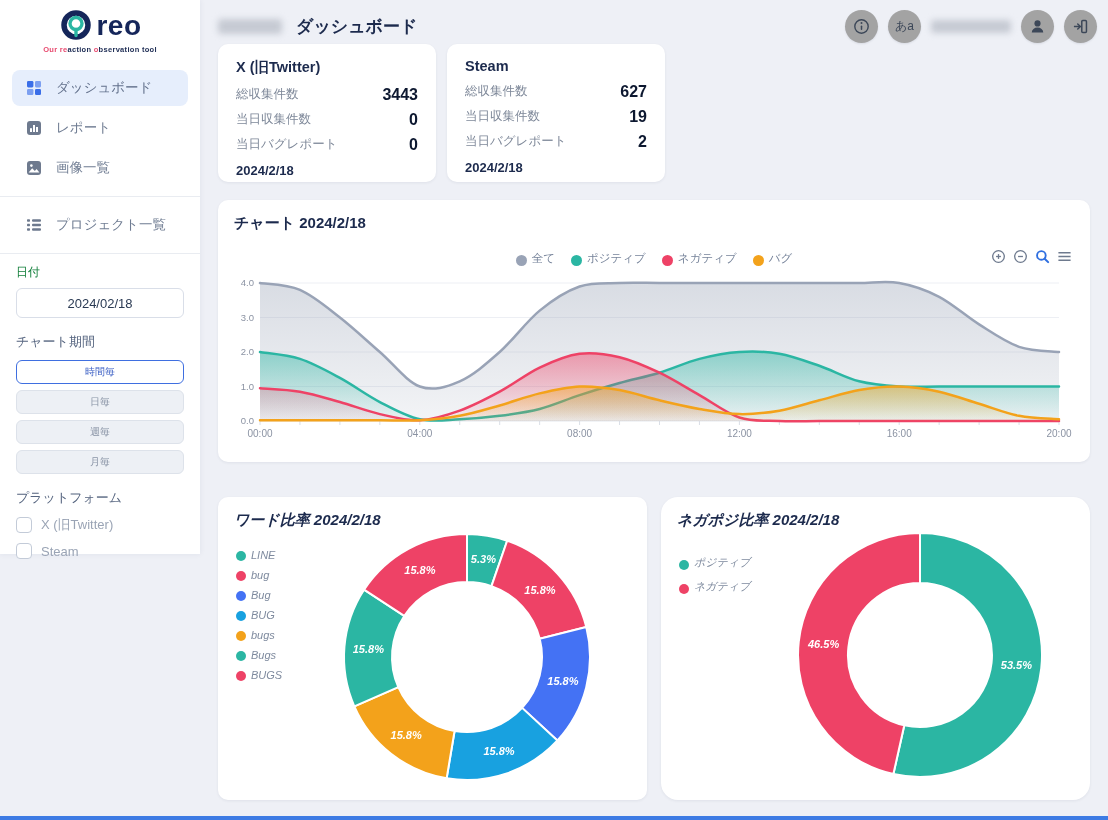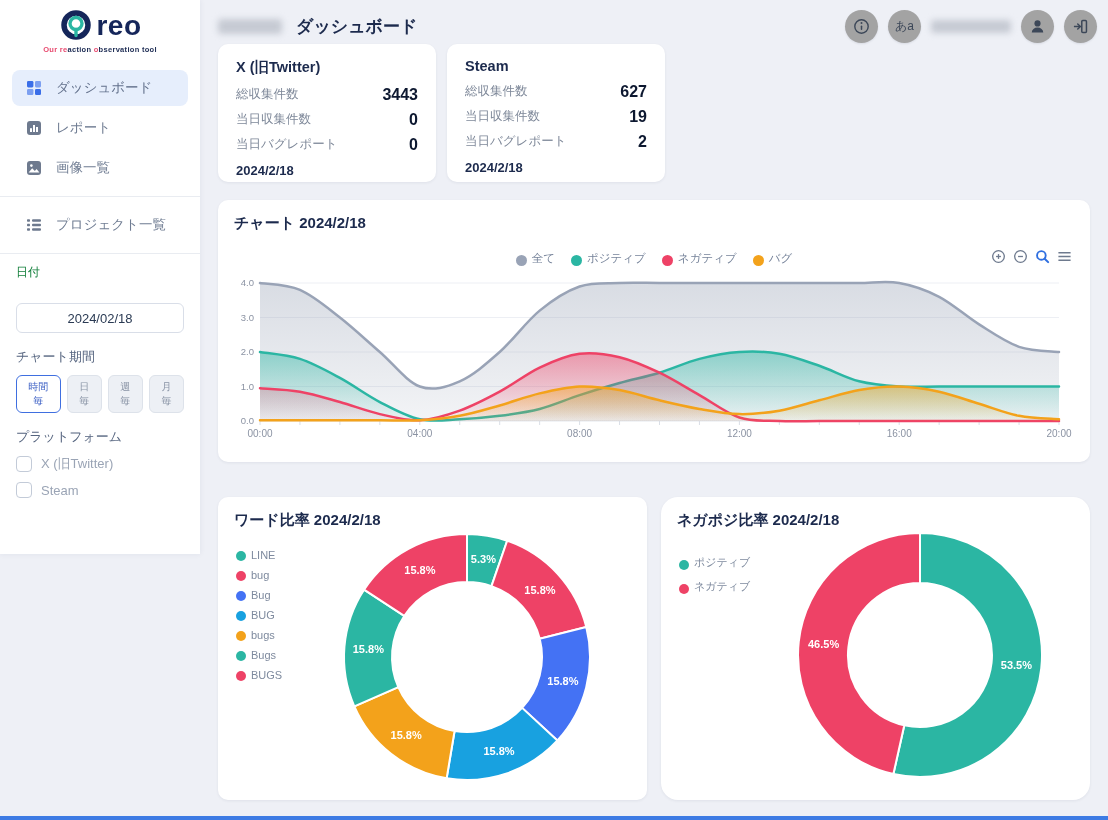--- a/index.html
+++ b/index.html
@@ -16,24 +16,24 @@
   .tagline { font-size:7.5px; font-weight:bold; letter-spacing:.3px; margin-top:1px; }
   .nav { margin-top:16px; }
   .nav-item { display:flex; align-items:center; gap:14px; height:36px; margin:4px 12px;
               padding:0 14px; border-radius:8px; font-size:13.5px; color:#707d93; cursor:pointer; }
   .nav-item.active { background:#e6eefc; color:#63718c; }
   .divider { height:1px; background:#e9ecf1; margin:10px 0; }
 
   .filters { padding:0 16px; }
   .f-label  { font-size:12px; color:#15803d; margin-top:10px; }
   .f-label2 { font-size:13px; color:#55647f; margin-top:15px; }
-  .date-input { margin-top:22px; height:30px; background:#fff; border:1px solid #d9dee8;
+  .date-input { margin-top:7px; height:30px; background:#fff; border:1px solid #d9dee8;
                 border-radius:6px; display:flex; align-items:center; justify-content:center;
                 font-size:13px; color:#2a3answer3; color:#2a3a53; cursor:text; }
-  .periods { display:flex; gap:6px; margin-top:9px; }
+  .periods { display:flex; gap:6px; margin-top:9px;flex-direction:column; }
   .period-btn { font-family:inherit; font-size:10px; color:#8a94a6; background:#edf0f5;
                 border:1px solid #dde2ea; border-radius:6px; padding:4px 7px; cursor:pointer; }
   .period-btn.active { background:#fff; border:1.5px solid #3f6fe0; color:#3b5fc4; }
   .plat-row { display:flex; align-items:center; gap:9px; margin-top:9px; }
   .checkbox { width:16px; height:16px; border:1.5px solid #c3cbd8; border-radius:4px; background:#fff; cursor:pointer; flex:0 0 auto; }
   .plat-label { font-size:13px; color:#9aa4b5; }
 
   
   .main { position:absolute; left:218px; top:0; width:872px; height:820px; }
   .hdr { position:relative; height:36px; margin-top:8px; display:flex; align-items:center; gap:14px; }
@@ -60,21 +60,21 @@
 
   .chart-card { left:0; top:200px; width:872px; height:262px; }
   .chart-top { position:relative; height:30px; margin-top:10px; }
   .chart-legend { display:flex; justify-content:center; align-items:center; gap:16px; height:100%; }
   .legend-item { display:flex; align-items:flex-end; gap:5px; cursor:pointer; }
   .legend-dot { width:11px; height:11px; border-radius:50%; }
   .legend-label { font-size:11.5px; color:#76839a; }
   .chart-toolbar { position:absolute; right:2px; top:6px; display:flex; gap:7px; align-items:center; }
   .tool-btn { background:none; border:none; padding:0; cursor:pointer; display:flex; }
 
-  .pie-card { top:497px; width:429px; height:303px; }
+  .pie-card { top:497px; width:429px; height:303px;font-style:italic; }
   .pie-card.left { left:0; }
   .pie-card.right { left:443px;border-radius:17px; }
   .pie-legend { position:absolute; left:18px; top:52px; display:flex; flex-direction:column; gap:8px; }
   .pie-legend.right-lg { top:58px; gap:9px; }
   .pie-legend .legend-label { font-size:11px; color:#7e8a9e; }
   .pie-legend .legend-dot { width:10px; height:10px; }
   .donut-wrap { position:absolute; }
 
   .bottom-bar { position:absolute; left:0; bottom:0; width:100%; height:4px; background:#3d7be4; }
 </style>

